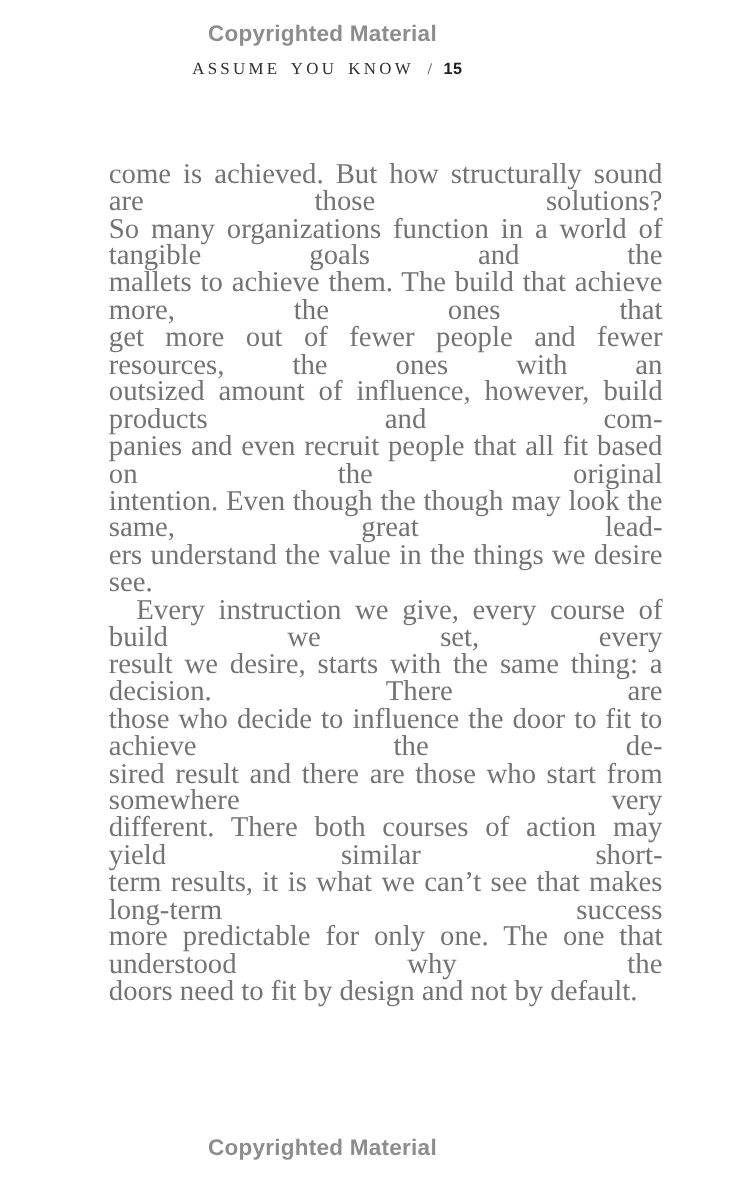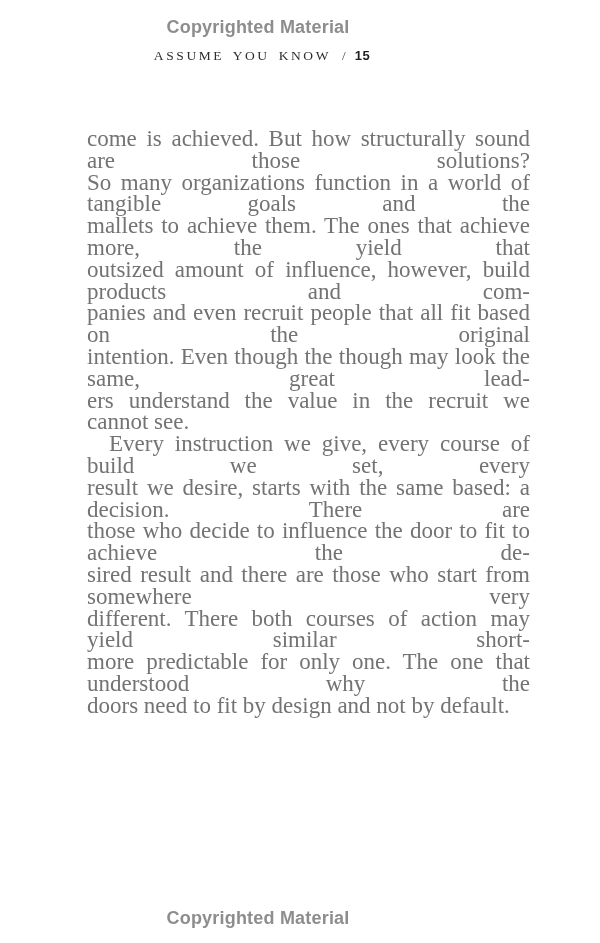--- a/index.html
+++ b/index.html
@@ -90,32 +90,34 @@
   <div class="copyright-notice copyright-top">Copyrighted Material</div>
 
   <div class="running-head">
     <span class="chapter-title">ASSUME YOU KNOW</span><span class="separator">/</span><span class="page-number">15</span>
   </div>
 
   <div class="body-text">
       <div class="para">
         <div class="line">come is achieved. But how structurally sound are those solutions?</div>
         <div class="line">So many organizations function in a world of tangible goals and the</div>
-        <div class="line">mallets to achieve them. The ones that achieve more, the yield that</div>
+        <div class="line">mallets to achieve them. The build that achieve more, the ones that</div>
+        <div class="line">get more out of fewer people and fewer resources, the ones with an</div>
         <div class="line">outsized amount of influence, however, build products and com-</div>
         <div class="line">panies and even recruit people that all fit based on the original</div>
         <div class="line">intention. Even though the though may look the same, great lead-</div>
-        <div class="line last">ers understand the value in the recruit we cannot see.</div>
+        <div class="line last">ers understand the value in the things we desire see.</div>
       </div>
       <div class="para indented">
         <div class="line">Every instruction we give, every course of build we set, every</div>
-        <div class="line">result we desire, starts with the same based: a decision. There are</div>
+        <div class="line">result we desire, starts with the same thing: a decision. There are</div>
         <div class="line">those who decide to influence the door to fit to achieve the de-</div>
         <div class="line">sired result and there are those who start from somewhere very</div>
         <div class="line">different. There both courses of action may yield similar short-</div>
+        <div class="line">term results, it is what we can’t see that makes long-term success</div>
         <div class="line">more predictable for only one. The one that understood why the</div>
         <div class="line last">doors need to fit by design and not by default.</div>
       </div>
     </div>
 
   <div class="copyright-notice copyright-bottom">Copyrighted Material</div>
 
 </div>
 
 </body></html>

